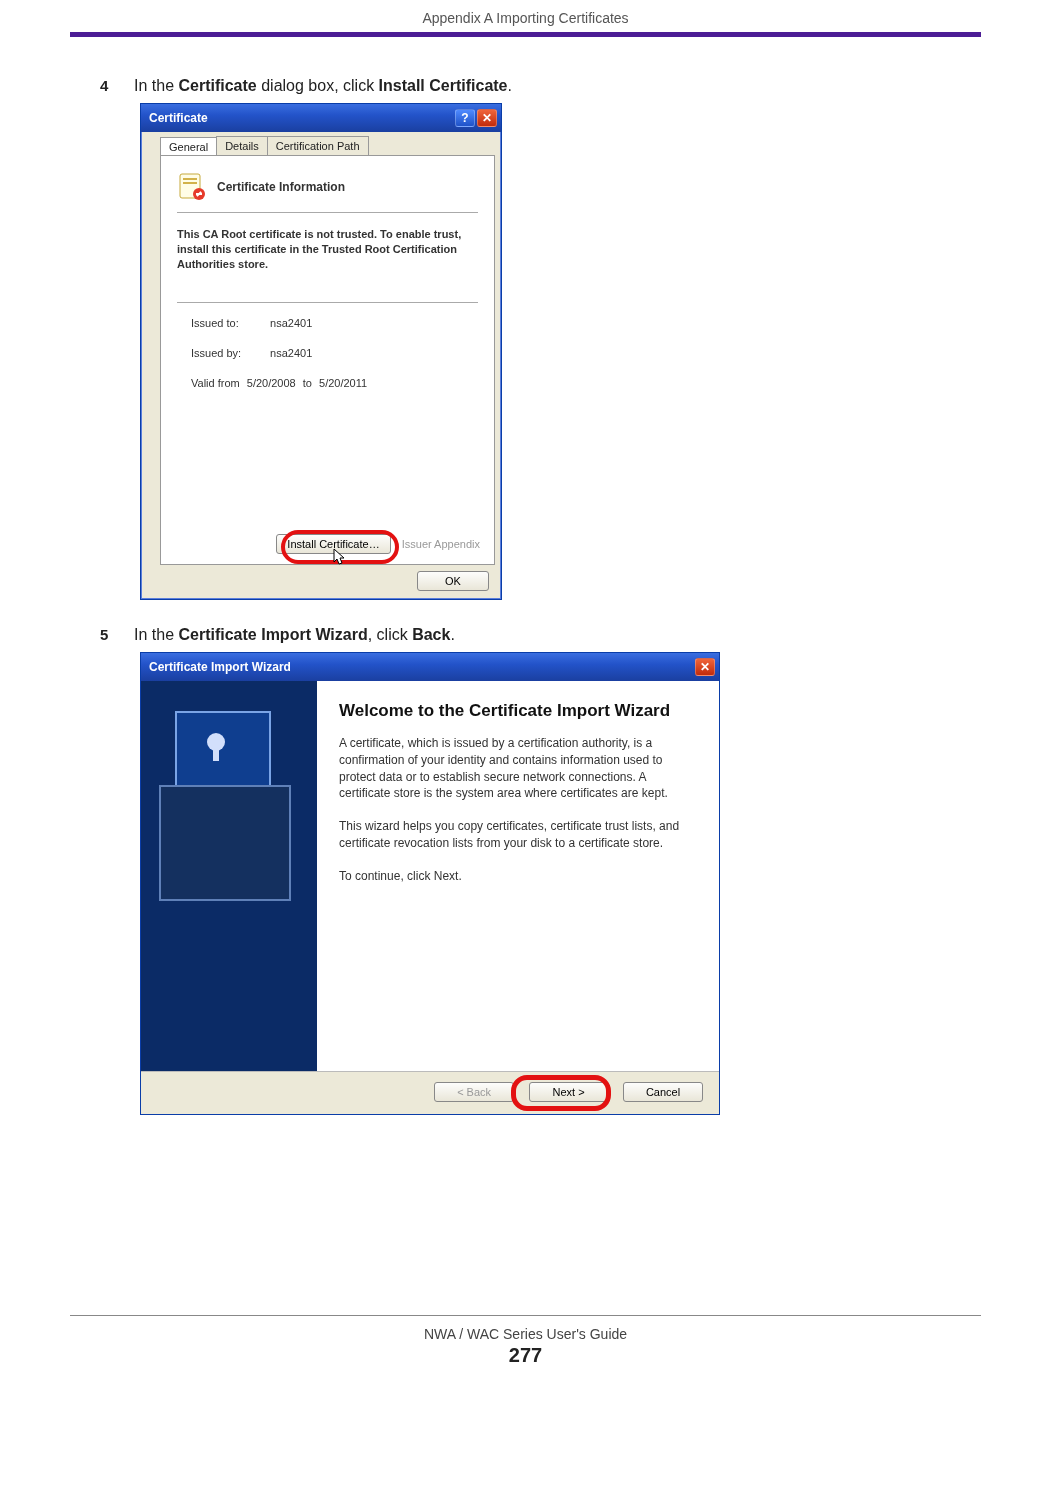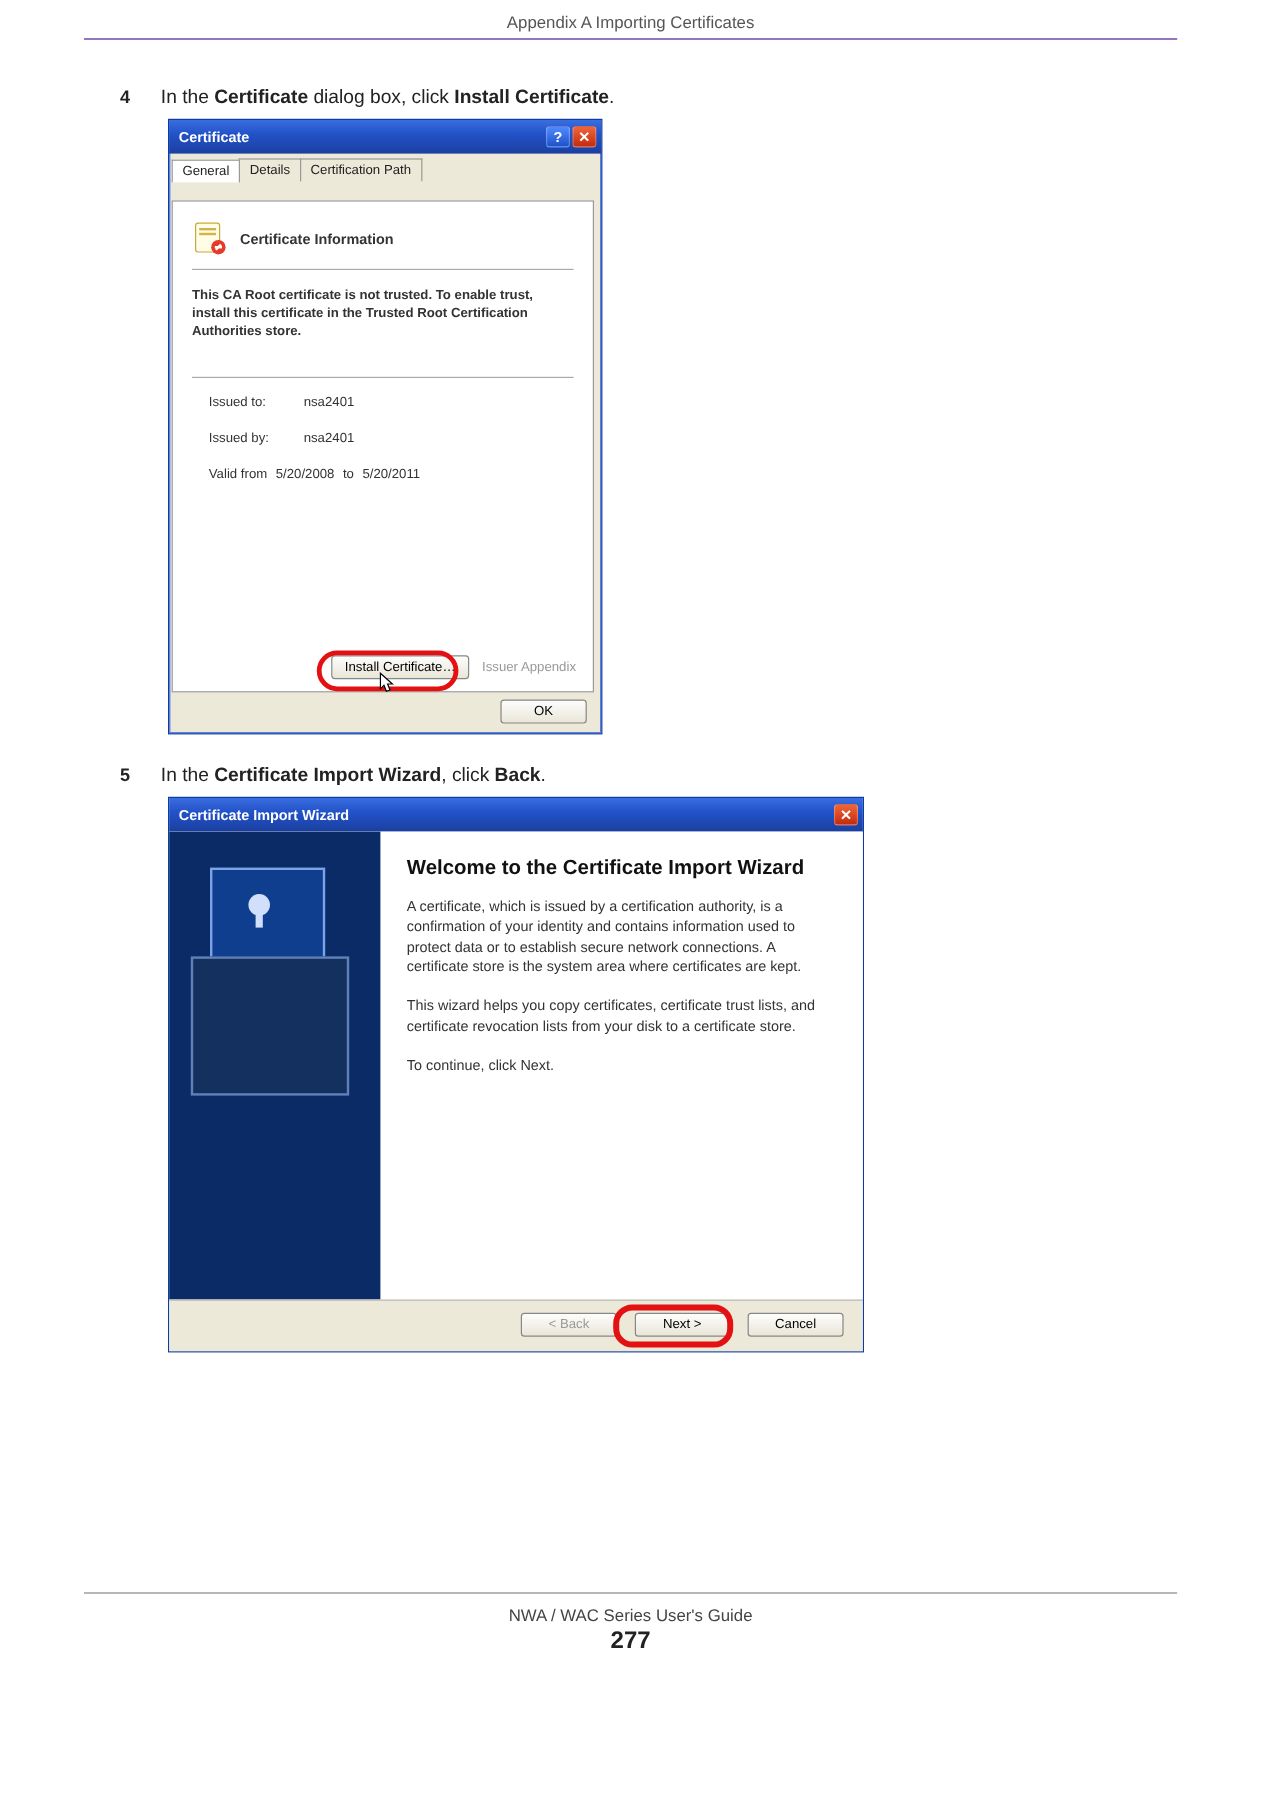--- a/index.html
+++ b/index.html
@@ -11,21 +11,21 @@
     width: 1051px;
   }
   .page {
     padding: 10px 70px 20px 70px;
   }
   .header-appendix {
     font-size: 14px;
     color: #555;
     text-align: center;
     padding-bottom: 6px;
-    border-bottom: 1px solid #4c1d95;
+    border-bottom: 5px solid #4c1d95;
     margin: 0 0 40px 0;
   }
   .step-row {
     display: flex;
     gap: 20px;
     margin: 0 0 8px 30px;
   }
   .step-num {
     font-weight: bold;
     width: 14px;
@@ -62,37 +62,36 @@
     margin-left: 2px;
     border: 1px solid #fff4;
     border-radius: 3px;
     display: flex;
     align-items: center;
     justify-content: center;
     font: bold 12px Tahoma, sans-serif;
   }
   .xp-help { background: linear-gradient(#4f8aff,#1f52c8); color:#fff;}
   .xp-close { background: linear-gradient(#f0653a,#c12b0c); color:#fff;}
-  .xp-body { padding: 4px 6px 8px 2px; }
+  .xp-body { padding: 4px 6px 8px 19px; }
   .xp-tabs { display:flex; font:11px Tahoma,sans-serif; }
   .xp-tab {
     padding: 3px 8px;
     background:#ece9d8;
     border:1px solid #999;
     border-bottom:none;
     margin-right:-1px;
   }
   .xp-tab.active { background:#fff; position:relative; top:1px; }
   .xp-tabpane {
     background:#fff;
     border:1px solid #999;
     padding:16px 16px 10px 16px;
     font:11px Tahoma,sans-serif;
     color:#333;
-    margin-top:16px;
   }
   .cert-info-row { display:flex; align-items:center; gap:10px; margin-bottom:10px;}
   .cert-icon {
     width:30px;height:30px;
     background:#fff;
     position:relative;
   }
   .cert-icon svg{display:block}
   .cert-info-title{ font-weight:bold; font-size:12px;}
   .cert-warn { font-weight:bold; margin:8px 0 30px 0; line-height:1.35;}

